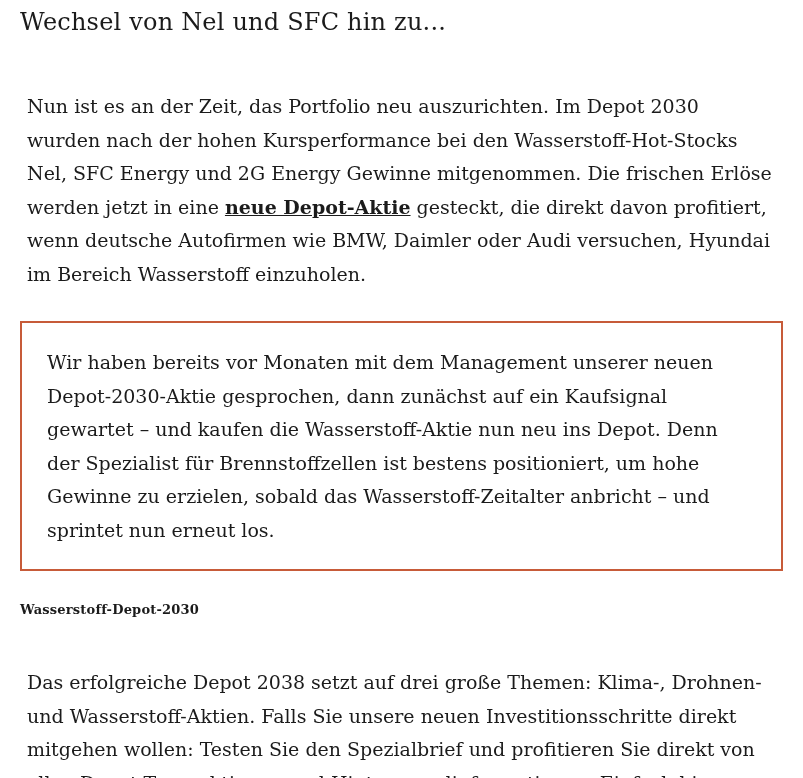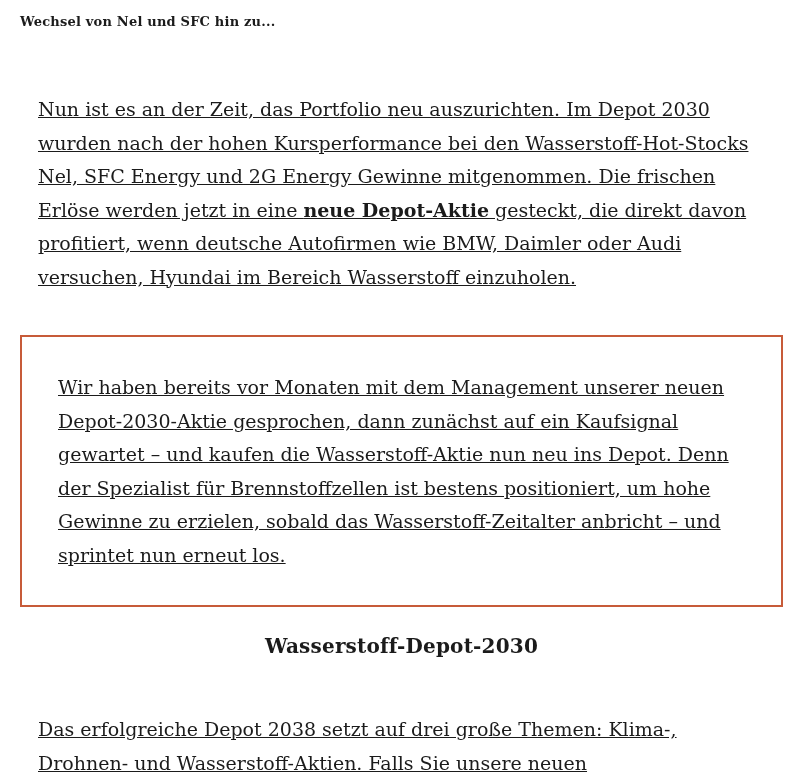--- a/index.html
+++ b/index.html
@@ -12,39 +12,37 @@
     height: 778px;
     overflow: hidden;
     font-family: "DejaVu Serif", "Liberation Serif", serif;
     color: #1b1b1b;
   }
   .article {
     padding: 5px 20px 0 20px;
     width: 763px;
   }
   h1.heading {
-    font-size: 13px;
+    font-size: 24px;
     line-height: 26px;
-    font-weight: bold;
-    margin: 4px 0 0 0;
+    font-weight: normal;
+    margin: 4px 0 8px 0;
     letter-spacing: 0.2px;
   }
   h2.heading {
-    font-size: 20px;
+    font-size: 13px;
     line-height: 26px;
     font-weight: bold;
     margin: 0;
     letter-spacing: 0.2px;
-    text-align: center;
   }
   p.body-text {
     font-size: 19px;
     line-height: 33.5px;
-    margin: 18px;
-    text-decoration: underline;
+    margin: 7px;
   }
   .spacer-after-h1 { height: 40px; }
   .spacer-after-p1 { height: 23px; }
   .spacer-after-box { height: 26px; }
   .spacer-after-h2 { height: 36px; }
   .callout {
     border: 2px solid #c75b39;
     padding: 16px 26px 15px 18px;
     box-sizing: border-box;
     width: 763px;

